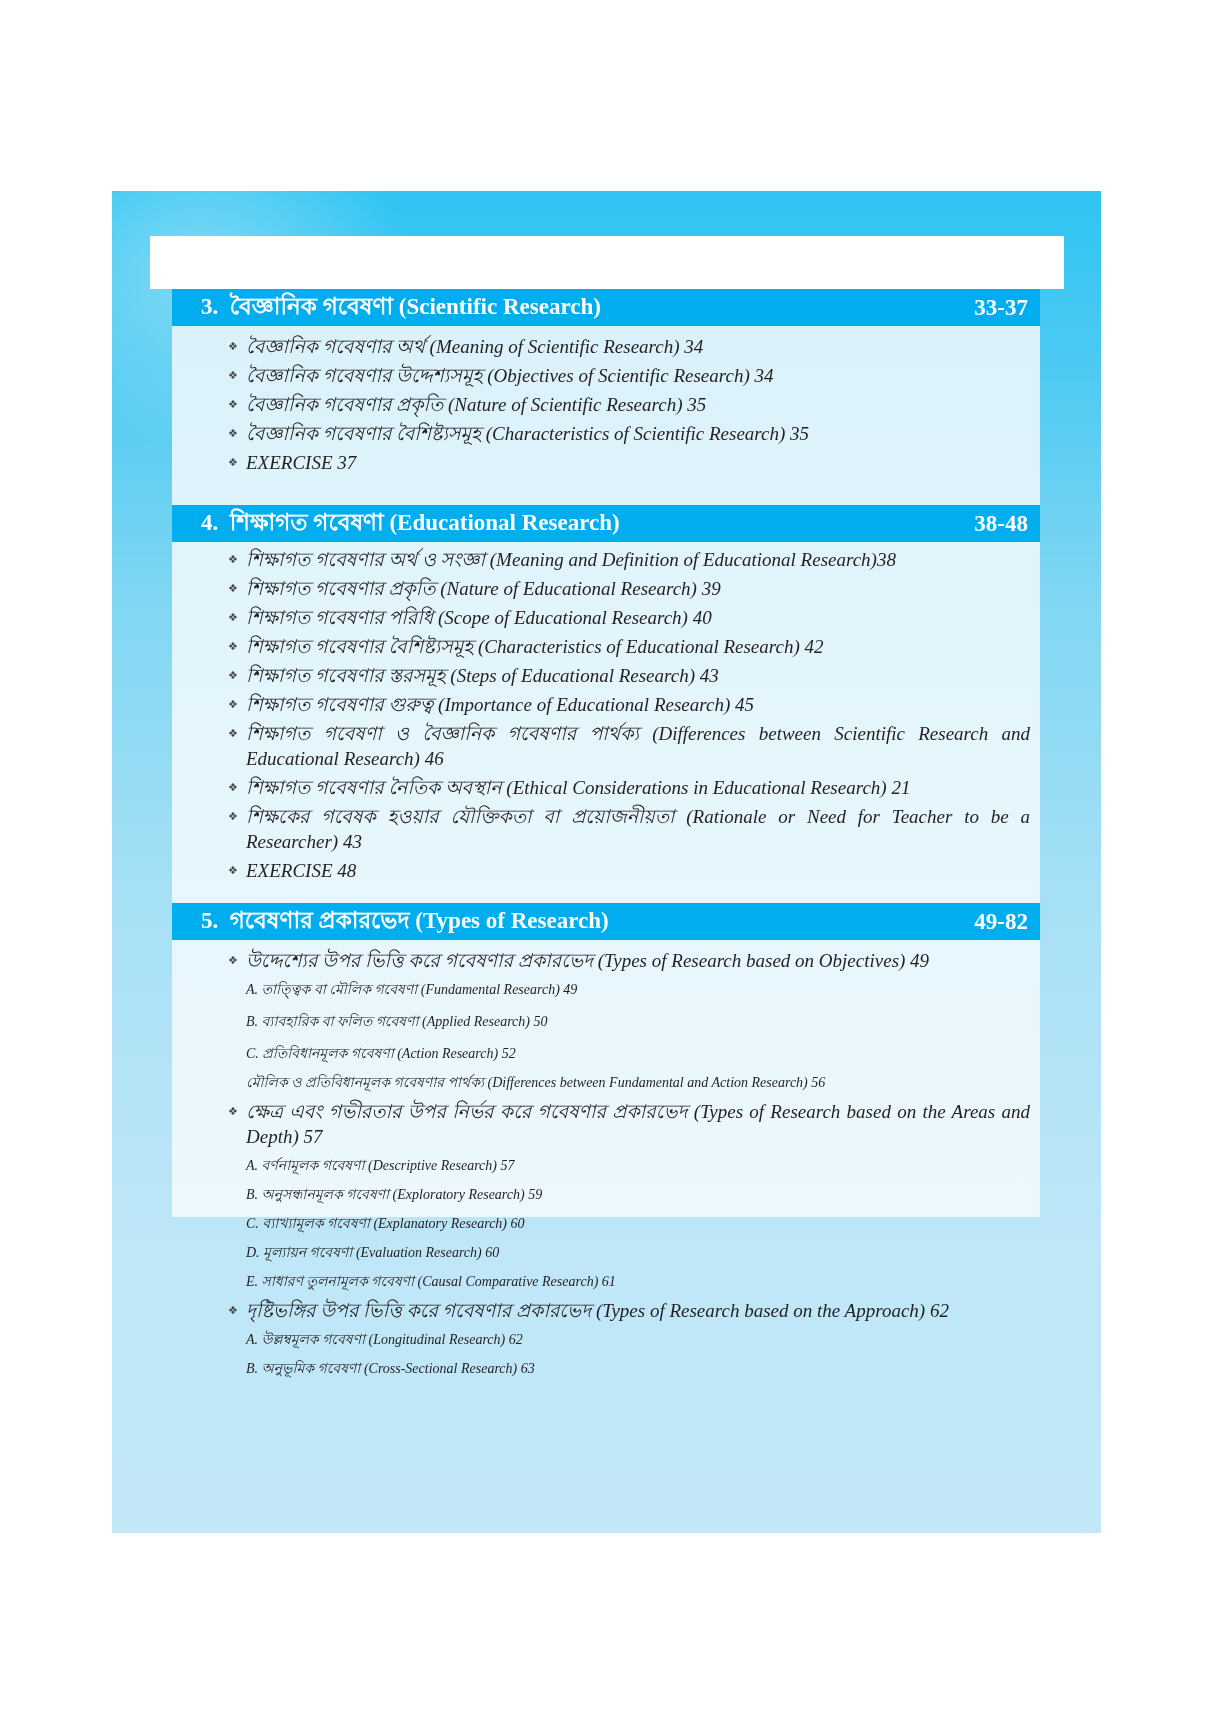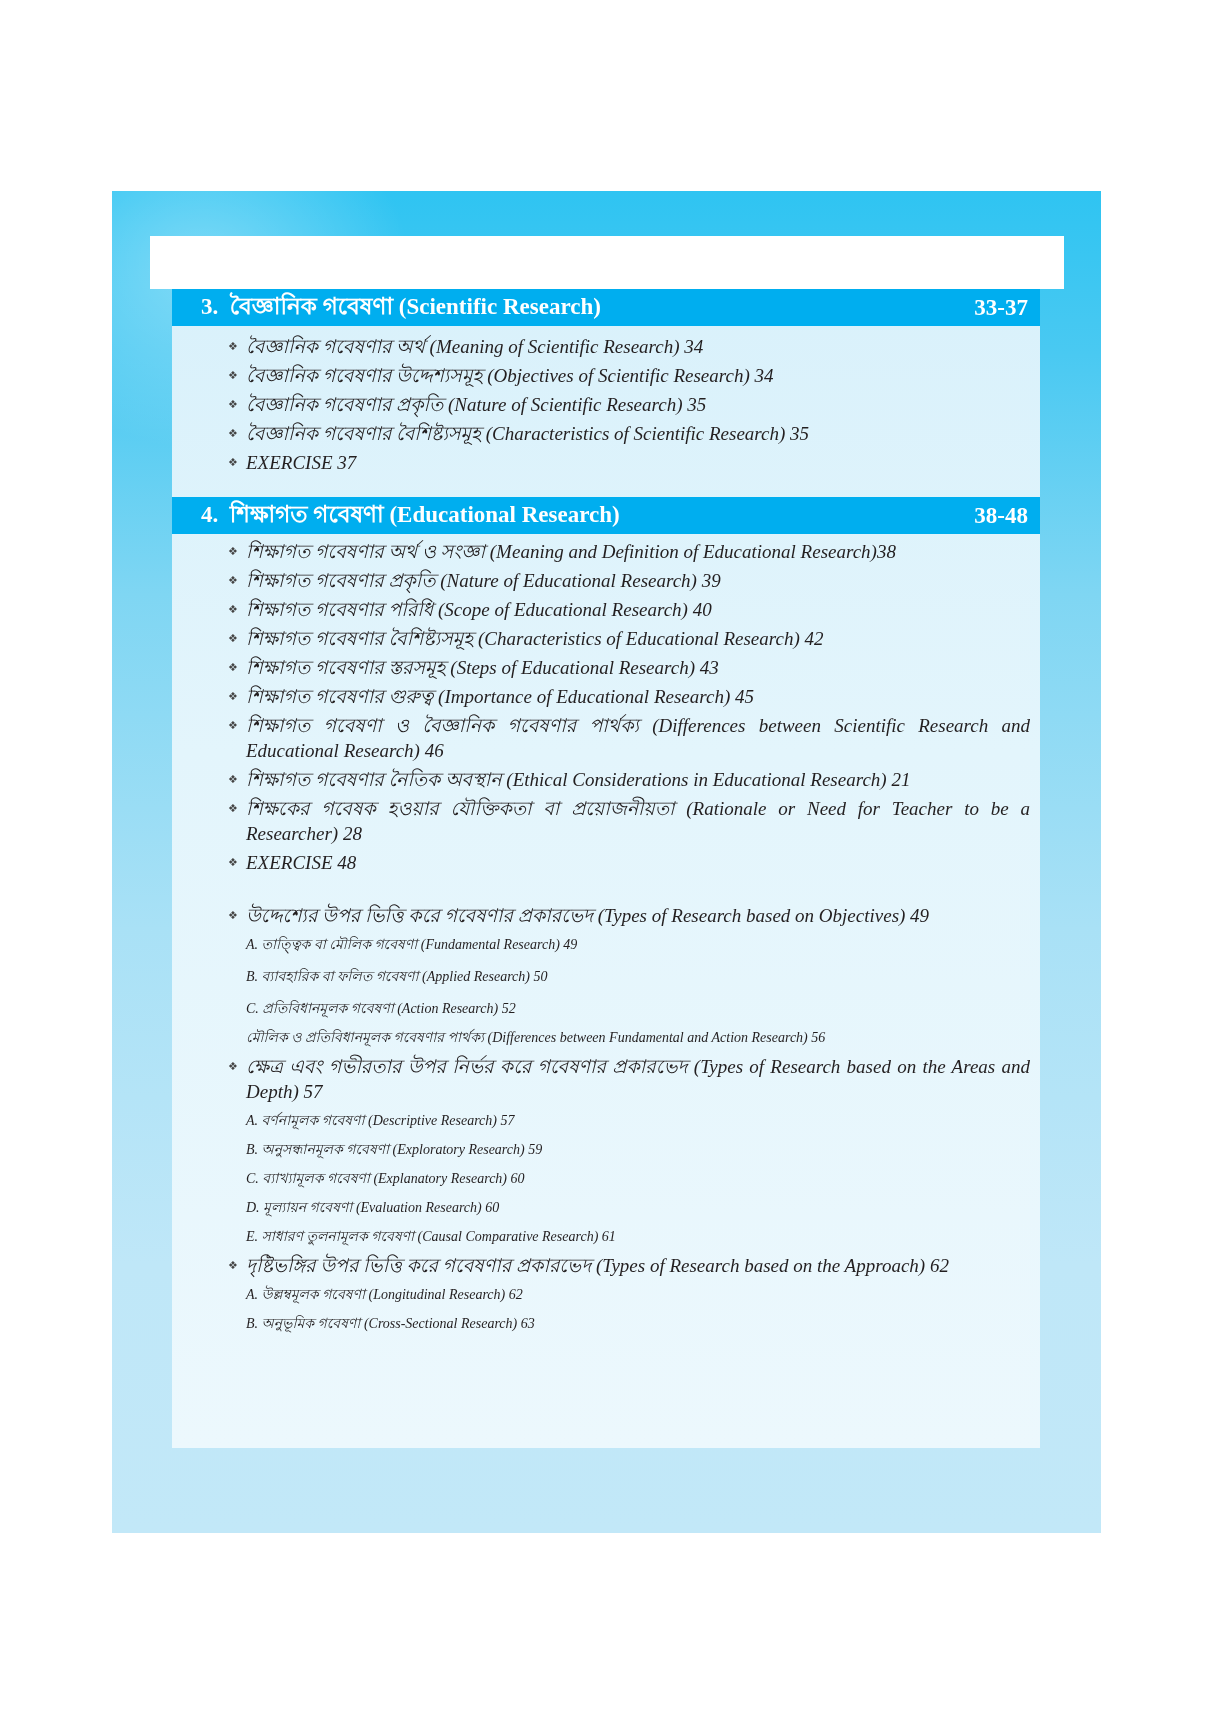--- a/index.html
+++ b/index.html
@@ -18,21 +18,21 @@
   }
   .outer-panel::after {
     content: ""; position: absolute; right: 60px; top: 300px; width: 260px; height: 600px;
     background: radial-gradient(ellipse at 50% 50%, rgba(255,255,255,0.25), rgba(255,255,255,0) 70%);
   }
   .white-box {
     position: absolute; left: 150px; top: 236px; width: 914px; height: 53px;
     background: #ffffff;
   }
   .content {
-    position: absolute; left: 172px; top: 289px; width: 868px; height: 1159px;
+    position: absolute; left: 172px; top: 289px; width: 868px; height: 928px;
     background: linear-gradient(180deg, #d9f1fb 0%, #e3f5fc 40%, #ecf8fd 100%);
   }
   .section-header {
     position: relative; height: 37px; background: #00aeef;
     color: #ffffff; font-weight: bold; font-size: 23px;
     display: flex; align-items: center; justify-content: space-between;
     padding: 0 12px 0 29px; box-sizing: border-box;
   }
   .section-header .title { white-space: nowrap; }
   .section-header .pages { font-size: 23px; }
@@ -41,21 +41,21 @@
     font-size: 19px; line-height: 25px; margin: 0 0 4px 0; padding-right: 10px;
     display: flex; text-align: justify;
   }
   .bullet { width: 18px; flex: 0 0 18px; font-size: 11px; color: #444; line-height: 25px; }
   .item .txt { flex: 1; font-style: italic; }
   .sub {
     font-size: 14px; line-height: 25px; margin: 0 0 4px 0; padding-left: 18px; padding-right: 0; font-style: italic;
   }
   .sub.spaced { margin-bottom: 7px; }
   #sec3 .items { padding-top: 8px; }
-  #sec4 { margin-top: 12px; }
+  #sec4 { margin-top: 20px; }
   #sec5 { margin-top: 10px; }
   #sec5 .items { padding-top: 8px; }
 </style>
 </head>
 <body>
 
 <div class="outer-panel"></div>
 <div class="white-box"></div>
 
 <div class="content">
@@ -122,30 +122,34 @@
       <div class="item">
           <span class="bullet">❖</span>
           <span class="txt">শিক্ষাগত গবেষণা ও বৈজ্ঞানিক গবেষণার পার্থক্য (Differences between Scientific Research and Educational Research) 46</span>
         </div>
       <div class="item">
           <span class="bullet">❖</span>
           <span class="txt">শিক্ষাগত গবেষণার নৈতিক অবস্থান (Ethical Considerations in Educational Research) 21</span>
         </div>
       <div class="item">
           <span class="bullet">❖</span>
-          <span class="txt">শিক্ষকের গবেষক হওয়ার যৌক্তিকতা বা প্রয়োজনীয়তা (Rationale or Need for Teacher to be a Researcher) 28</span>
+          <span class="txt">শিক্ষকের গবেষক হওয়ার যৌক্তিকতা বা প্রয়োজনীয়তা (Rationale or Need for Teacher to be a Researcher) 43</span>
         </div>
       <div class="item">
           <span class="bullet">❖</span>
           <span class="txt">EXERCISE 48</span>
         </div>
     </div>
   </div>
 
   <div id="sec5">
+    <div class="section-header">
+      <span class="title"><span>5.</span>&nbsp; <span>গবেষণার প্রকারভেদ (Types of Research)</span></span>
+      <span class="pages">49-82</span>
+    </div>
     <div class="items">
       <div class="item">
           <span class="bullet">❖</span>
           <span class="txt">উদ্দেশ্যের উপর ভিত্তি করে গবেষণার প্রকারভেদ (Types of Research based on Objectives) 49</span>
         </div>
       <div class="sub spaced">A. তাত্ত্বিক বা মৌলিক গবেষণা (Fundamental Research) 49</div>
       <div class="sub spaced">B. ব্যাবহারিক বা ফলিত গবেষণা (Applied Research) 50</div>
       <div class="sub">C. প্রতিবিধানমূলক গবেষণা (Action Research) 52</div>
       <div class="sub">মৌলিক ও প্রতিবিধানমূলক গবেষণার পার্থক্য (Differences between Fundamental and Action Research) 56</div>
       <div class="item">

